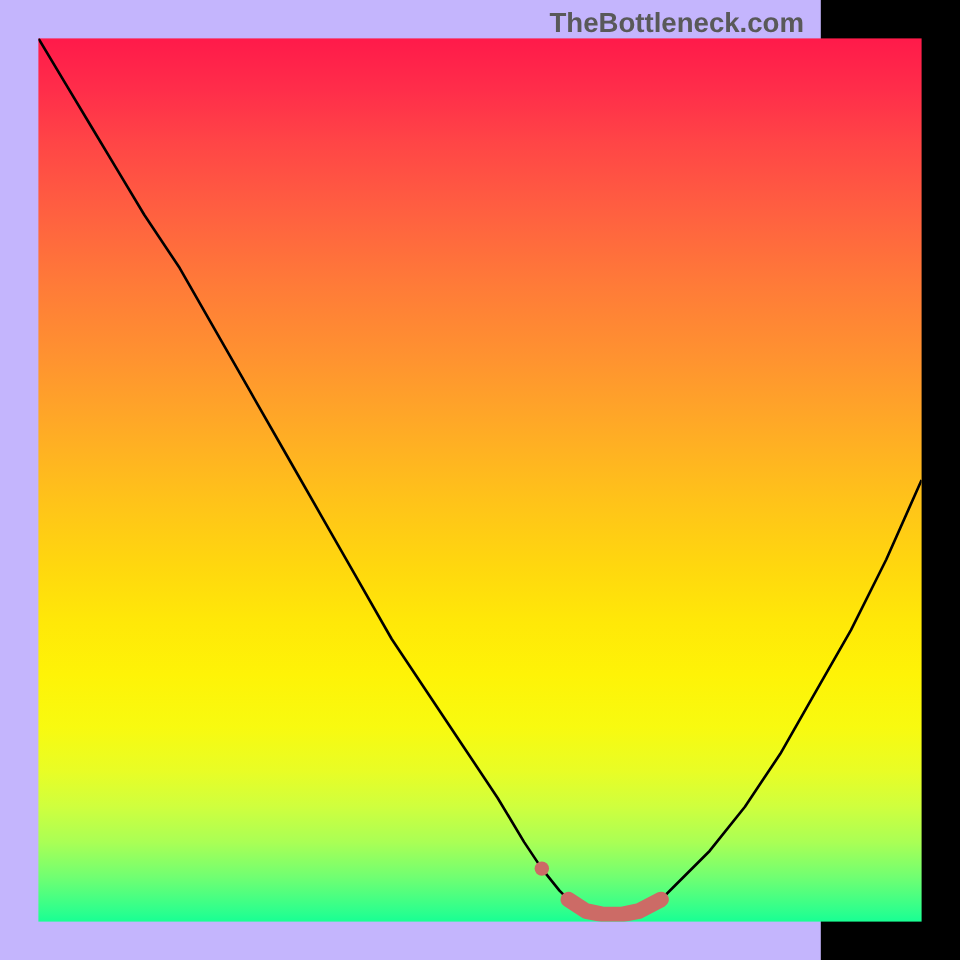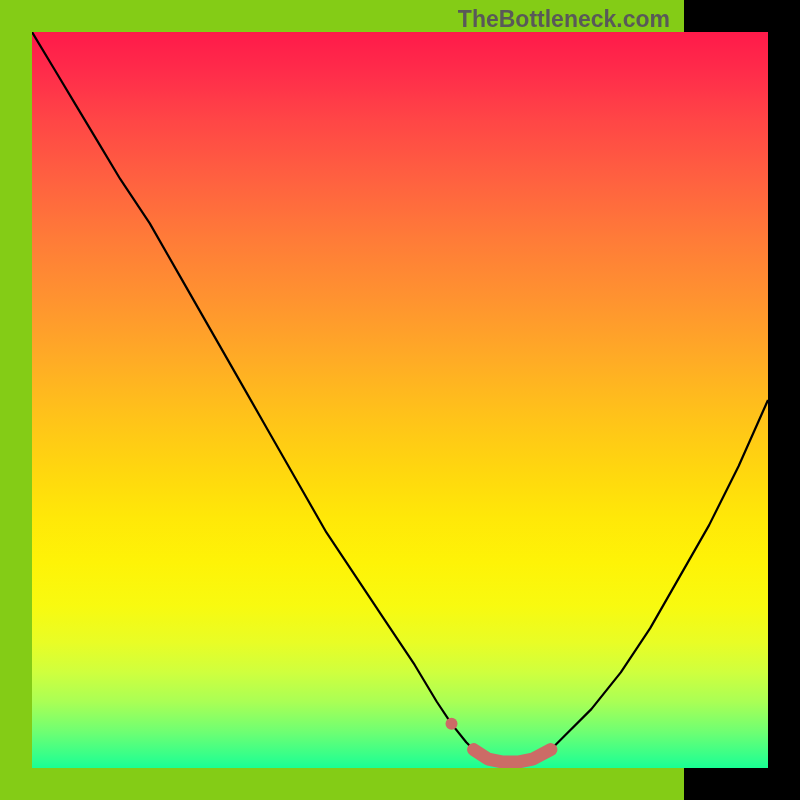--- a/index.html
+++ b/index.html
@@ -1,20 +1,20 @@
 <!DOCTYPE html>
 <html><head>
 <meta charset="utf-8">
 <style>
   * { margin: 0; padding: 0; box-sizing: border-box; }
   html, body { width: 800px; height: 800px; overflow: hidden; background: #000; }
   .container {
     width: 684px;
     height: 800px;
-    background: #84cc16;
+    background: #c4b5fd;
     position: relative;
   }
   .watermark {
     position: absolute;
     top: 6px;
     right: 14px;
     color: #595959;
     font-family: Arial, Helvetica, sans-serif;
     font-size: 23px;
     font-weight: bold;

